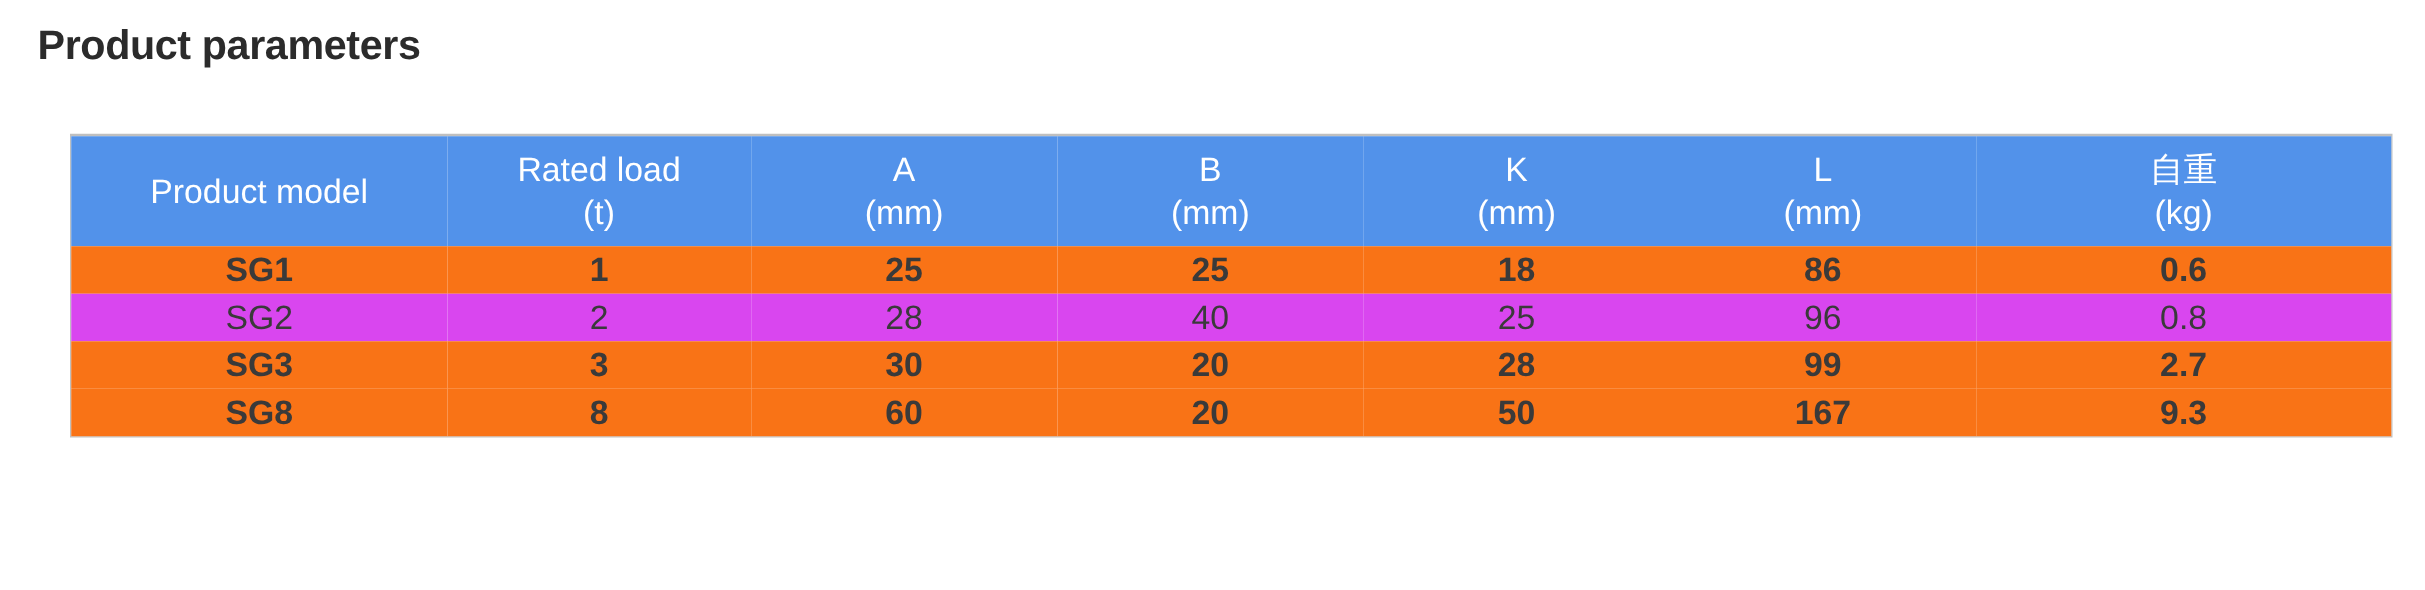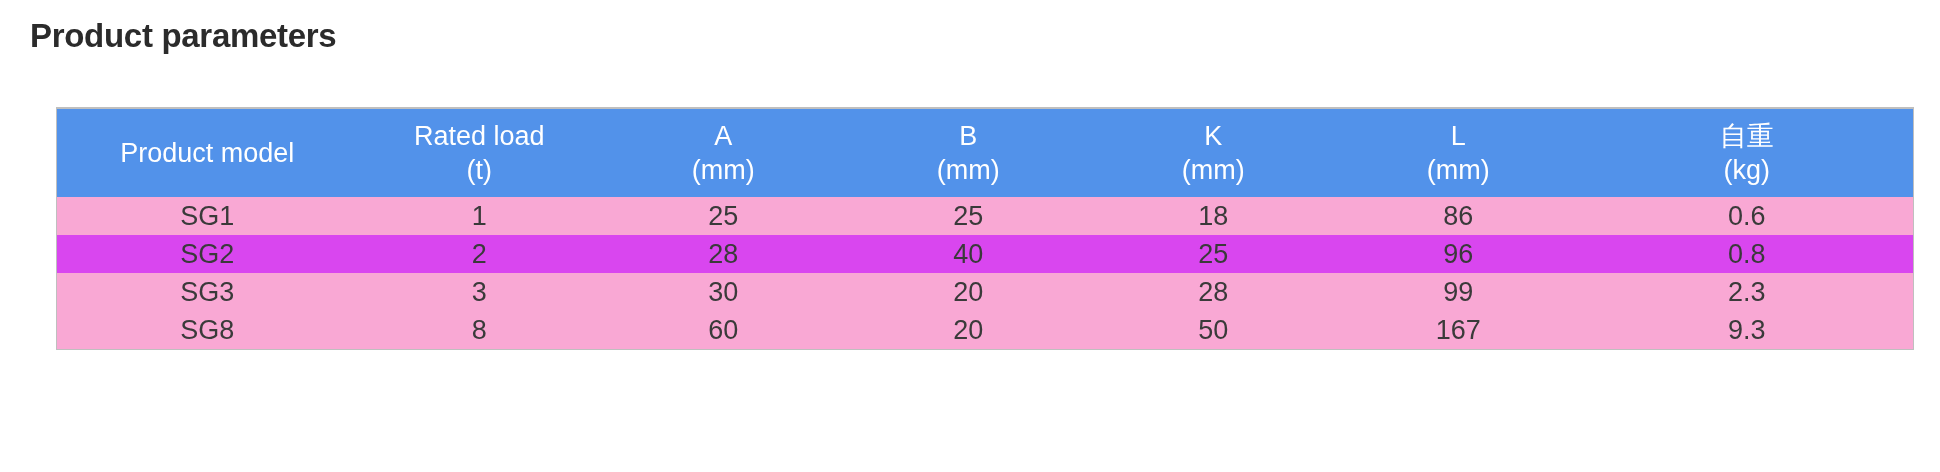--- a/index.html
+++ b/index.html
@@ -73,21 +73,22 @@
   tbody td {
     font-size: 27px;
     color: #3a3a3a;
     text-align: center;
     height: 38px;
     line-height: 38px;
     padding: 0;
     border: none;
   }
   tbody tr.odd td {
-    background: #f9a8d4;
+    background: #f97316;
+    font-weight: bold;
   }
   tbody tr.even td {
     background: #d946ef;
   }
 </style>
 </head>
 <body>
 
 <div class="page">
 
@@ -155,21 +156,21 @@
           <td>96</td>
           <td>0.8</td>
         </tr>
         <tr class="odd">
           <td>SG3</td>
           <td>3</td>
           <td>30</td>
           <td>20</td>
           <td>28</td>
           <td>99</td>
-          <td>2.3</td>
+          <td>2.7</td>
         </tr>
         <tr class="odd">
           <td>SG8</td>
           <td>8</td>
           <td>60</td>
           <td>20</td>
           <td>50</td>
           <td>167</td>
           <td>9.3</td>
         </tr>

